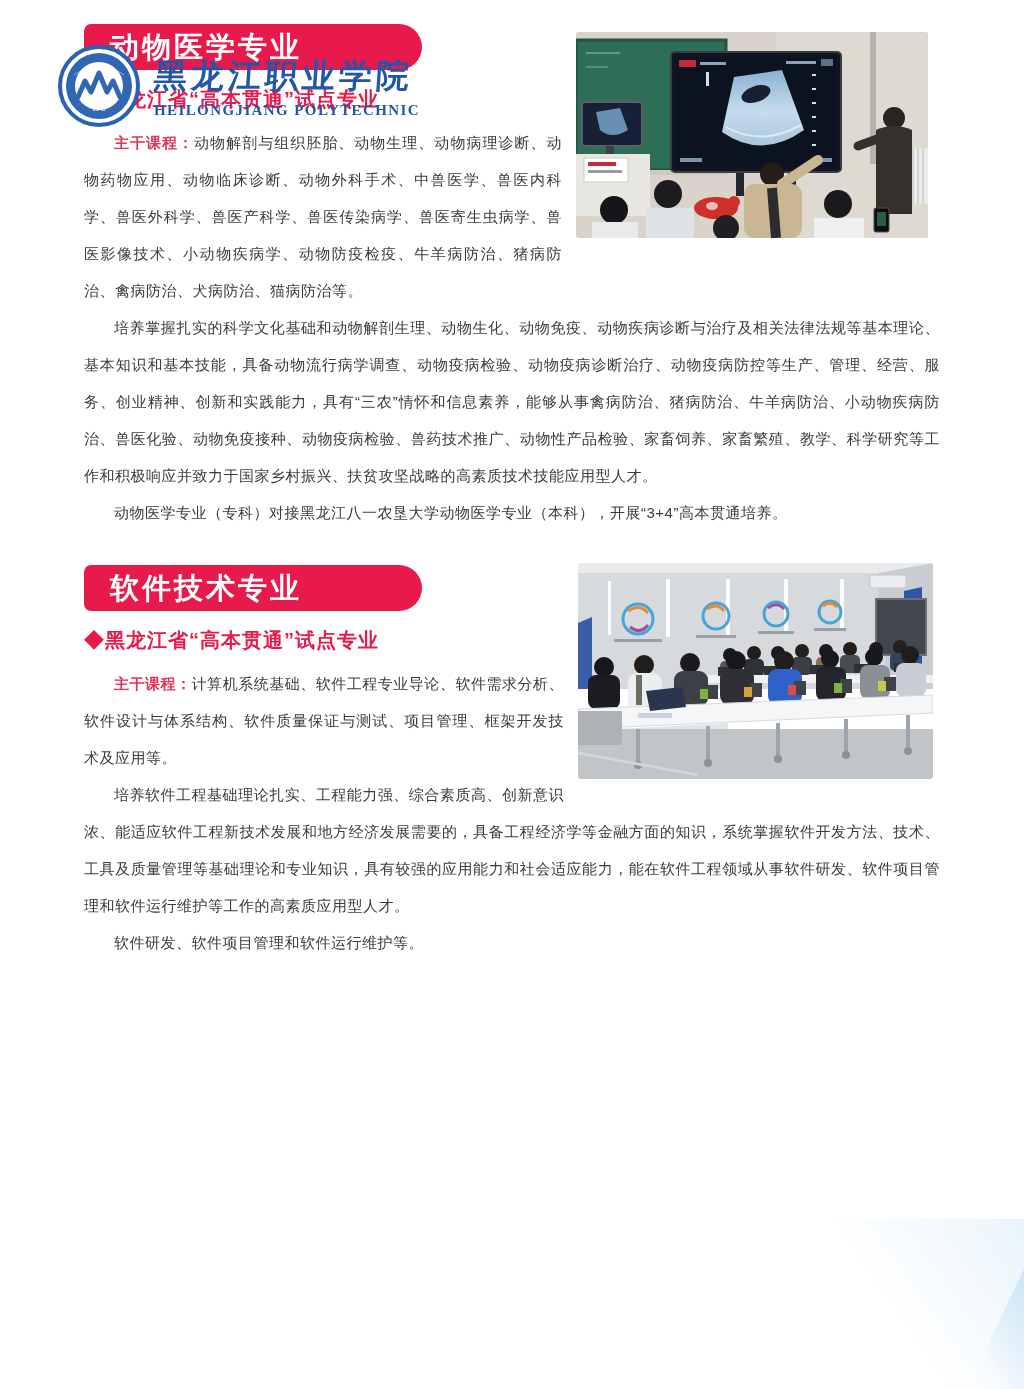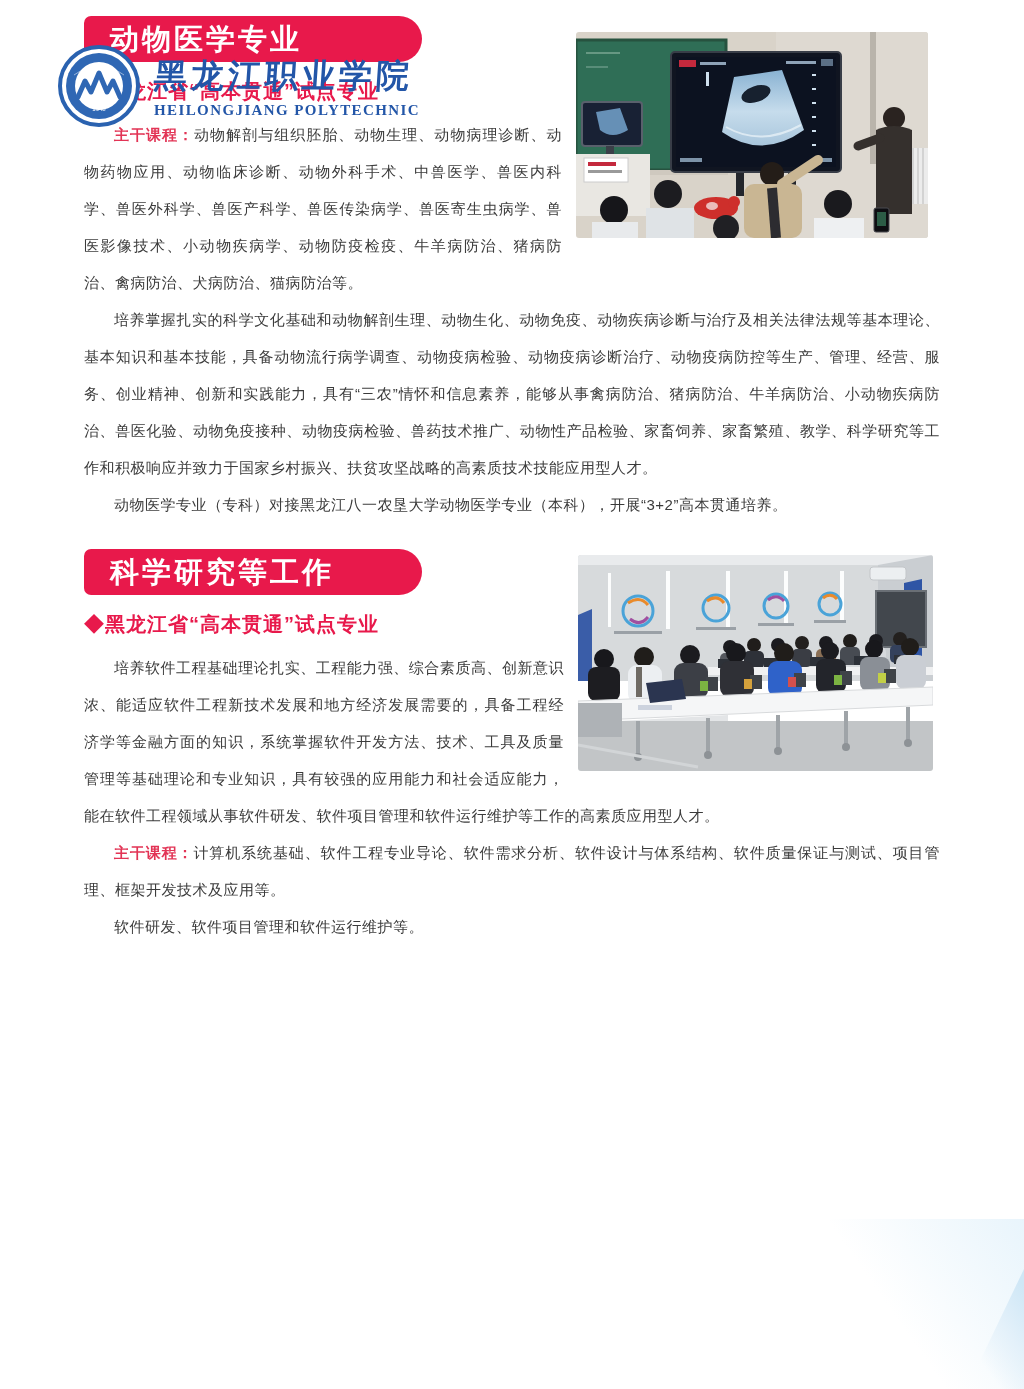--- a/index.html
+++ b/index.html
@@ -15,21 +15,21 @@
   .school-en{color:#2356a8;font-size:15px;font-weight:bold;letter-spacing:1.4px;margin-top:3px;
              font-family:"Liberation Serif", serif;}
 
   
   .section{margin:0 84px;overflow:hidden;}
   .section-1{margin-top:16px;}
   .section-2{margin-top:26px;}
 
   .sec-banner{width:338px;height:46px;background:#e8194b;border-radius:8px 26px 26px 8px;
               color:#ffffff;font-size:29px;font-weight:bold;line-height:47px;
-              padding-left:26px;box-sizing:border-box;letter-spacing:3px;}
+              padding-left:26px;box-sizing:border-box;letter-spacing:3px;margin-top:8px;}
 
   .badge{color:#e8194b;font-size:20px;font-weight:bold;margin:16px 0 11px 0;letter-spacing:1px;}
 
   .body-text{margin:0;font-size:15px;line-height:37px;color:#3b3b3b;
              text-align:justify;text-indent:2em;letter-spacing:0.5px;}
   .red-label{color:#e23455;font-weight:bold;}
 
   .photo{float:right;border-radius:3px;overflow:hidden;display:block;}
   .photo-1{width:352px;height:206px;margin:16px 12px 22px 14px;}
   .photo-2{width:355px;height:216px;margin:6px 7px 20px 14px;}
@@ -146,21 +146,21 @@
       </svg>
     </span>
 
     <div class="sec-banner">
       <span>动物医学专业</span>
     </div>
     <div class="badge">◆黑龙江省“高本贯通”试点专业</div>
 
     <p class="body-text"><span class="red-label">主干课程：</span><span>动物解剖与组织胚胎、动物生理、动物病理诊断、动物药物应用、动物临床诊断、动物外科手术、中兽医学、兽医内科学、兽医外科学、兽医产科学、兽医传染病学、兽医寄生虫病学、兽医影像技术、小动物疾病学、动物防疫检疫、牛羊病防治、猪病防治、禽病防治、犬病防治、猫病防治等。</span></p>
     <p class="body-text">培养掌握扎实的科学文化基础和动物解剖生理、动物生化、动物免疫、动物疾病诊断与治疗及相关法律法规等基本理论、基本知识和基本技能，具备动物流行病学调查、动物疫病检验、动物疫病诊断治疗、动物疫病防控等生产、管理、经营、服务、创业精神、创新和实践能力，具有“三农”情怀和信息素养，能够从事禽病防治、猪病防治、牛羊病防治、小动物疾病防治、兽医化验、动物免疫接种、动物疫病检验、兽药技术推广、动物性产品检验、家畜饲养、家畜繁殖、教学、科学研究等工作和积极响应并致力于国家乡村振兴、扶贫攻坚战略的高素质技术技能应用型人才。</p>
-    <p class="body-text">动物医学专业（专科）对接黑龙江八一农垦大学动物医学专业（本科），开展“3+2”高本贯通培养。</p>
+    <p class="body-text">动物医学专业（专科）对接黑龙江八一农垦大学动物医学专业（本科），开展“3+4”高本贯通培养。</p>
   </div>
 
   <div class="section section-2">
 
     <span class="photo photo-2">
       <svg viewBox="0 0 355 216" width="355" height="216">
 
         <rect x="0" y="0" width="355" height="126" fill="#d7dadc"></rect>
         <rect x="0" y="0" width="355" height="10" fill="#e9ebed"></rect>
         <polygon points="300,10 355,0 355,126 300,126" fill="#caced2"></polygon>
@@ -276,24 +276,24 @@
             <circle cx="200" cy="196" r="4"></circle>
           <circle cx="268" cy="192" r="4"></circle>
             <circle cx="330" cy="188" r="4"></circle>
         </g>
         <rect x="0" y="148" width="44" height="34" fill="#aeb2b6"></rect>
         <path d="M0,190 L120,212" stroke="#d2d5d7" stroke-width="3"></path>
       </svg>
     </span>
 
     <div class="sec-banner">
-      <span>科学研究等工作</span>
+      <span>软件技术专业</span>
     </div>
     <div class="badge">◆黑龙江省“高本贯通”试点专业</div>
 
+    <p class="body-text"><span class="red-label">主干课程：</span><span>计算机系统基础、软件工程专业导论、软件需求分析、软件设计与体系结构、软件质量保证与测试、项目管理、框架开发技术及应用等。</span></p>
     <p class="body-text">培养软件工程基础理论扎实、工程能力强、综合素质高、创新意识浓、能适应软件工程新技术发展和地方经济发展需要的，具备工程经济学等金融方面的知识，系统掌握软件开发方法、技术、工具及质量管理等基础理论和专业知识，具有较强的应用能力和社会适应能力，能在软件工程领域从事软件研发、软件项目管理和软件运行维护等工作的高素质应用型人才。</p>
-    <p class="body-text"><span class="red-label">主干课程：</span><span>计算机系统基础、软件工程专业导论、软件需求分析、软件设计与体系结构、软件质量保证与测试、项目管理、框架开发技术及应用等。</span></p>
     <p class="body-text">软件研发、软件项目管理和软件运行维护等。</p>
   </div>
 
   <div class="corner-glow"></div>
   <div class="corner-wedge"></div>
 </div>
 
 </body></html>

